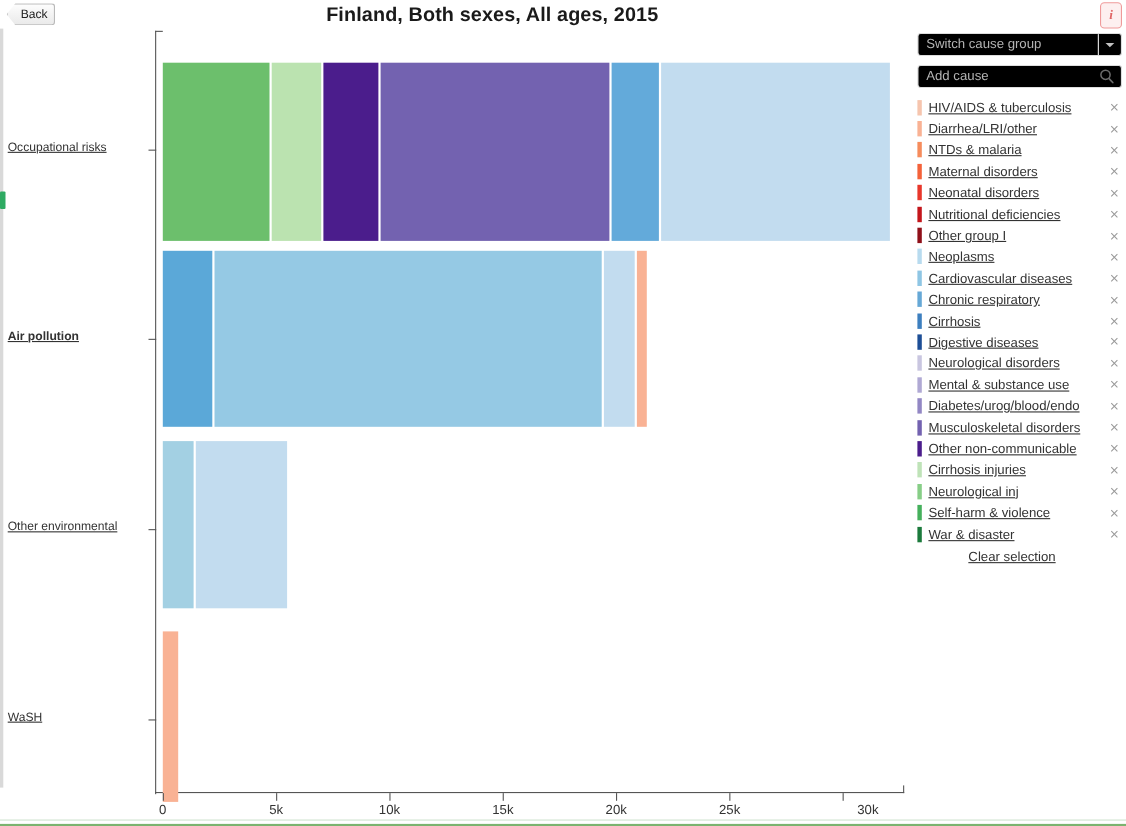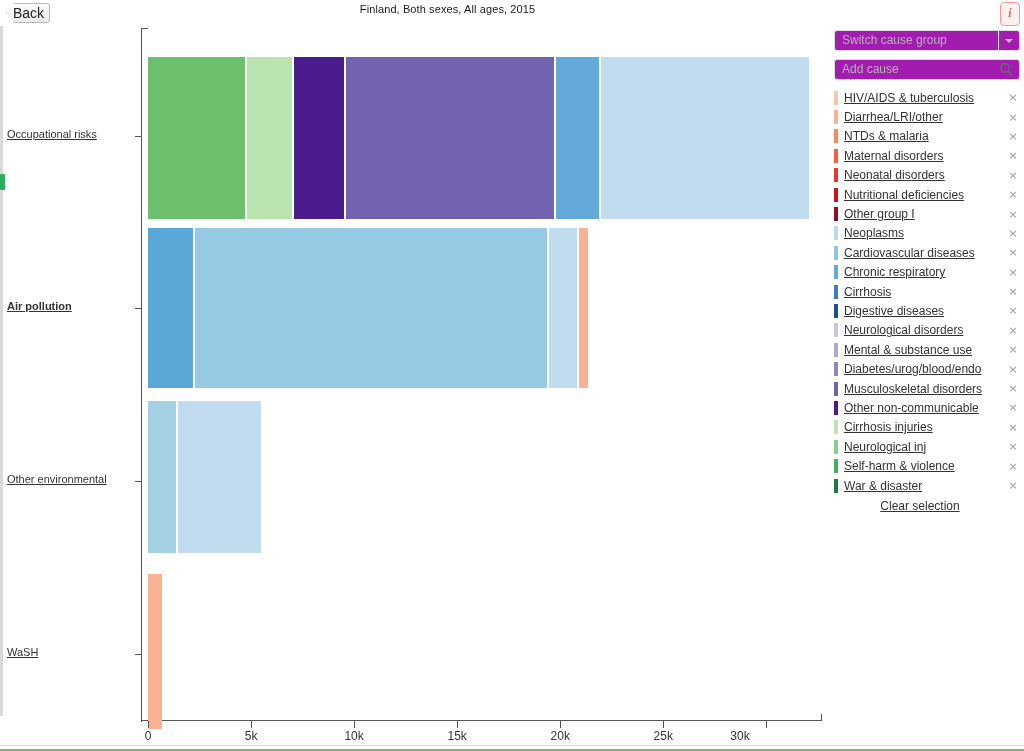--- a/index.html
+++ b/index.html
@@ -16,31 +16,31 @@
     box-sizing: border-box;
   }
 
   
   #back-button {
     position: absolute; left: 6px; top: 3px;
     width: 44px; height: 20px;
     background: linear-gradient(#fdfdfd, #eaeaea);
     border: 1px solid #b9b9b9;
     border-radius: 3px;
-    font-size: 14px; color: #222;
-    line-height: 19px; 
+    font-size: 11px; color: #222;
+    line-height: 19px; text-align: center;
     cursor: pointer;
     clip-path: polygon(8px 0, 100% 0, 100% 100%, 8px 100%, 0 50%);
     padding-left: 6px;
     box-sizing: border-box;
   }
   #page-title {
     position: absolute; left: 0; top: 3px; width: 895px;
     text-align: center;
-    font-size: 11px; font-weight: normal; color: #1a1a1a;
+    font-size: 18px; font-weight: bold; color: #1a1a1a;
     letter-spacing: .1px;
   }
   #info-button {
     position: absolute; right: 4px; top: 2px;
     width: 18px; height: 22px;
     border: 1px solid #ef9a9a;
     border-radius: 4px;
     background: #fdf0f0;
     color: #e06666;
     font-size: 12px; font-weight: bold; font-style: italic;
@@ -118,21 +118,21 @@
   
   #right-panel {
     position: absolute; left: 834px; top: 30px;
     width: 186px;
   }
   .ctrl-box {
     position: relative;
     height: 21px;
     border: 1px solid #dddddd;
     border-radius: 3px;
-    background: #a21caf;
+    background: #000000;
     box-sizing: border-box;
     margin-bottom: 8px;
     cursor: pointer;
     padding-left: 46px;
   }
   .ctrl-box .ph {
     position: absolute; left: 7px; top: 0; line-height: 19px;
     font-size: 12px; color: #b4b4b4;
   }
   .dd-arrow-cell {
@@ -254,21 +254,21 @@
         <div class="xtick-label" style="left: 251.058px;">5k</div>
         <div class="xtick" style="left: 354.116px;"></div>
         <div class="xtick-label" style="left: 354.116px;">10k</div>
         <div class="xtick" style="left: 457.174px;"></div>
         <div class="xtick-label" style="left: 457.174px;">15k</div>
         <div class="xtick" style="left: 560.232px;"></div>
         <div class="xtick-label" style="left: 560.232px;">20k</div>
         <div class="xtick" style="left: 663.291px;"></div>
         <div class="xtick-label" style="left: 663.291px;">25k</div>
         <div class="xtick" style="left: 766.349px;"></div>
-        <div class="xtick-label" style="left: 740px; text-align: center;">30k</div>
+        <div class="xtick-label" style="left: 789px; text-align: center;">30k</div>
       </div>
 
     <div id="xaxis-title">DALYs</div>
 
   </div>
 
   <div id="right-panel">
 
     <div class="ctrl-box">
       <span class="ph">Switch cause group</span>

